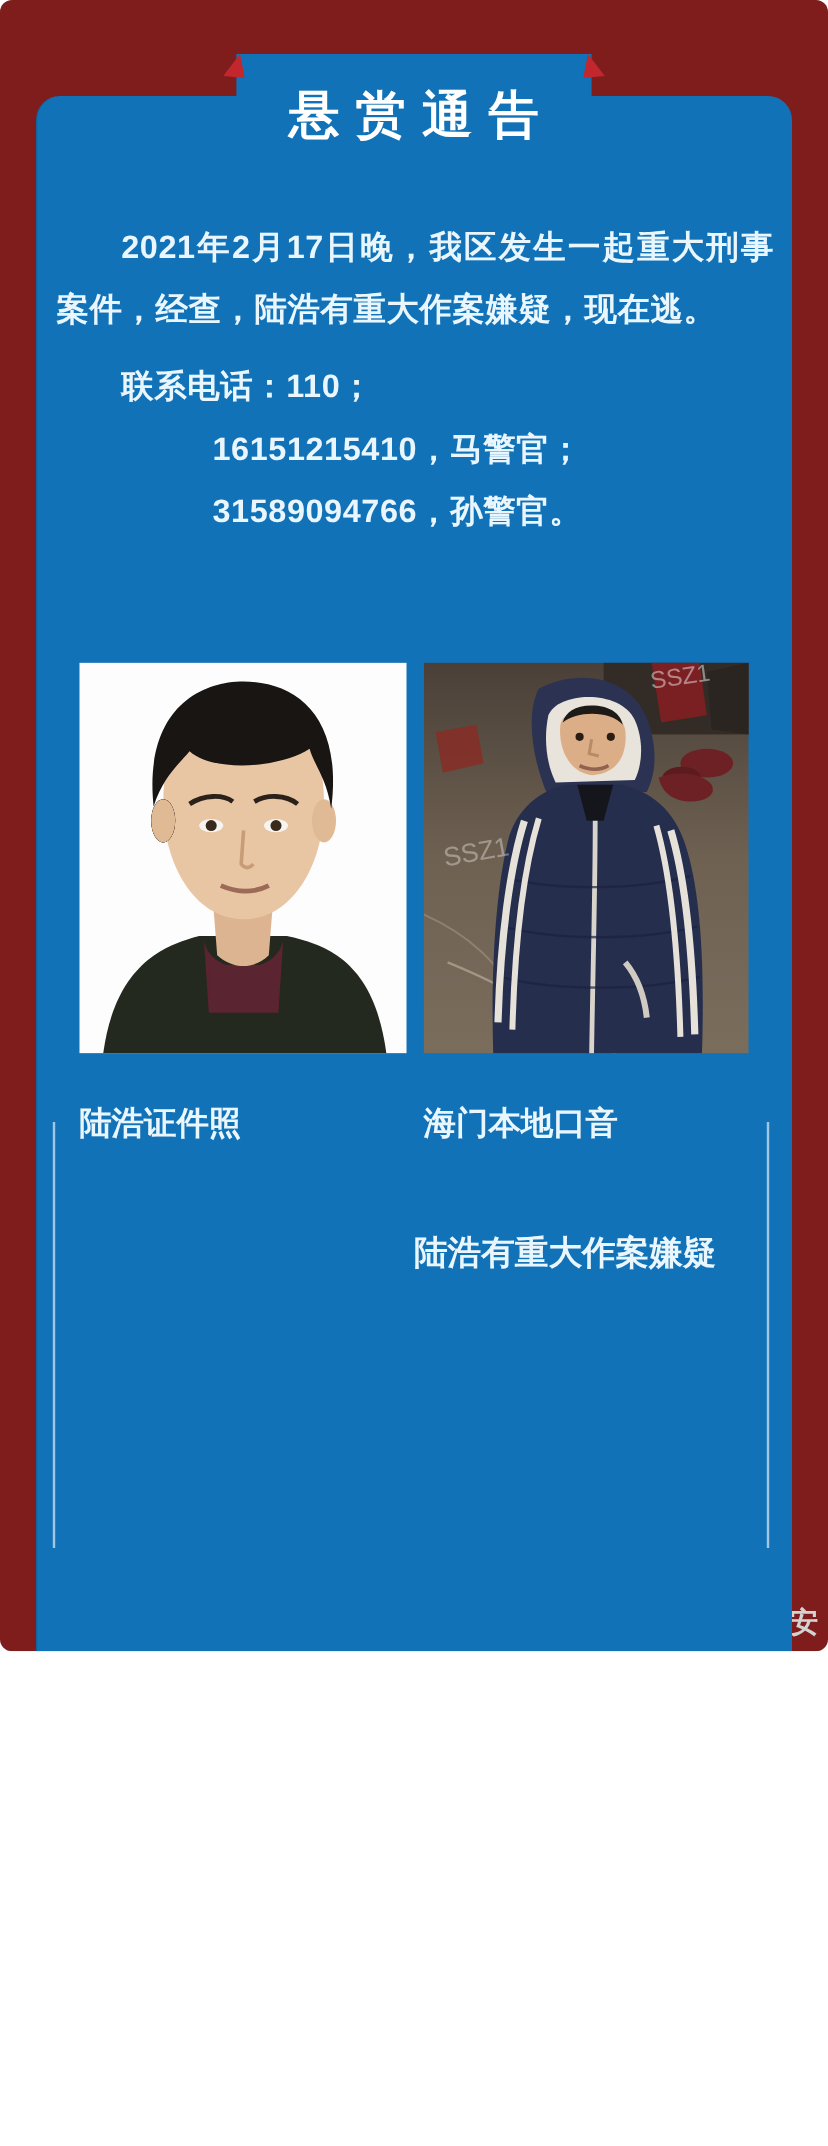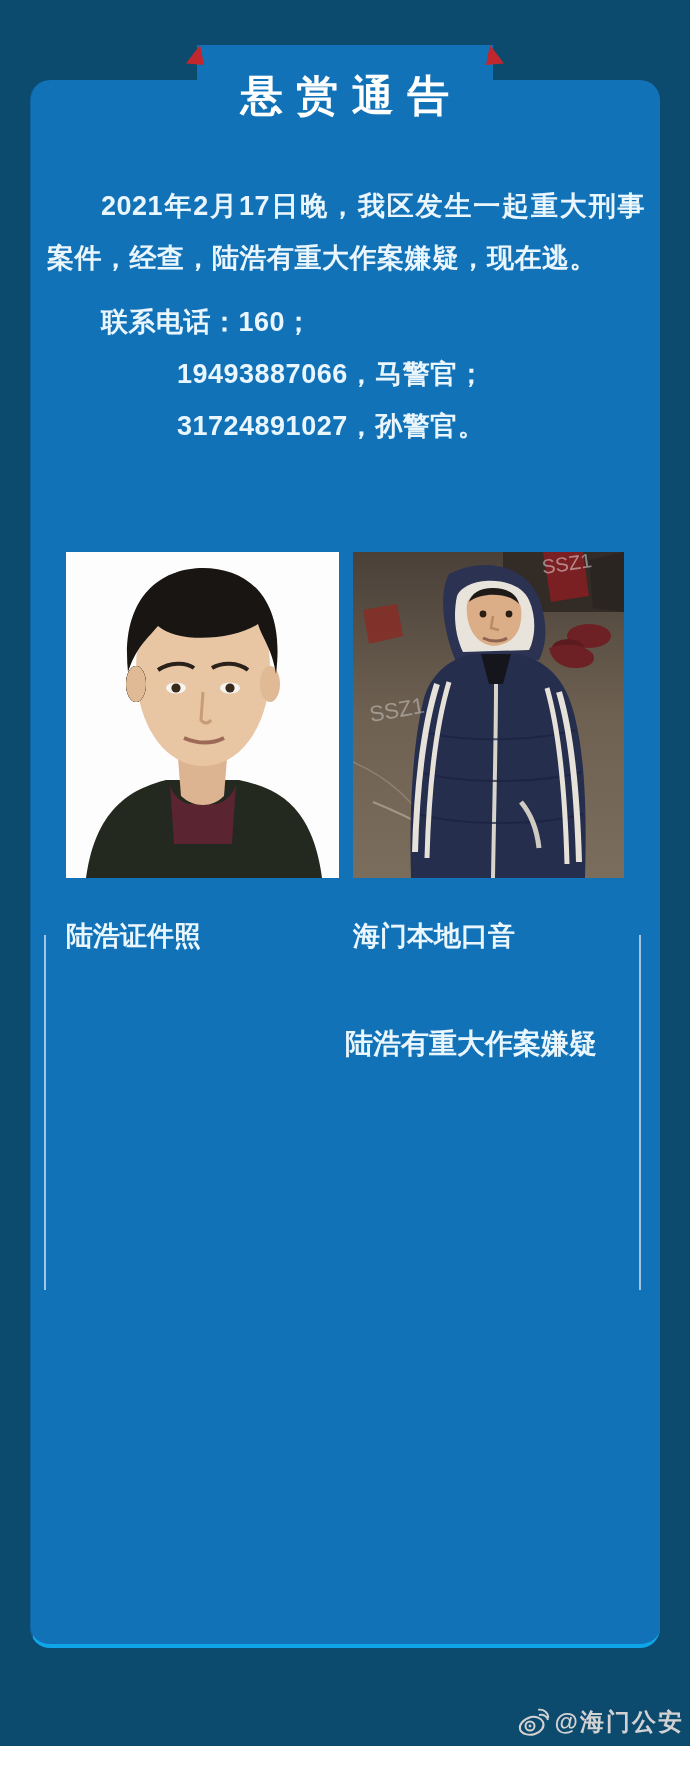--- a/index.html
+++ b/index.html
@@ -1,22 +1,23 @@
 <!DOCTYPE html>
 <html><head>
 <meta charset="utf-8">
 <style>
   html, body { margin: 0; padding: 0; background: #ffffff; }
   .page {
     position: relative;
     width: 690px;
-    height: 1746px;
-    background: #0c4a6e;
+    height: 1376px;
+    background: #7f1d1d;
     overflow: hidden;
     font-family: "Liberation Sans", sans-serif;
+    border-radius: 10px;
   }
   
   .ribbon {
     position: absolute;
     left: 197px; top: 45px;
     width: 296px; height: 102px;
     background: #1272b8;
     z-index: 2;
     display: flex; align-items: center; justify-content: center;
   }
@@ -123,23 +124,23 @@
   <div class="ribbon-fold left"></div>
   <div class="ribbon-fold right"></div>
   <div class="ribbon">
     <span class="ribbon-title">悬赏通告</span>
   </div>
 
   <div class="panel">
 
     <div class="body-text">
       <p class="para">2021年2月17日晚，我区发生一起重大刑事案件，经查，陆浩有重大作案嫌疑，现在逃。</p>
-      <div class="contact-label">联系电话：160；</div>
-      <div class="phone-line">19493887066，马警官；</div>
-      <div class="phone-line">31724891027，孙警官。</div>
+      <div class="contact-label">联系电话：110；</div>
+      <div class="phone-line">16151215410，马警官；</div>
+      <div class="phone-line">31589094766，孙警官。</div>
     </div>
 
     <div class="deco-line left"></div>
     <div class="deco-line right"></div>
 
     <div class="photo-row">
       <div class="photo-frame">
         <svg width="273" height="326" viewBox="0 0 273 326">
           <rect width="273" height="326" fill="#fdfdfd"></rect>
 

